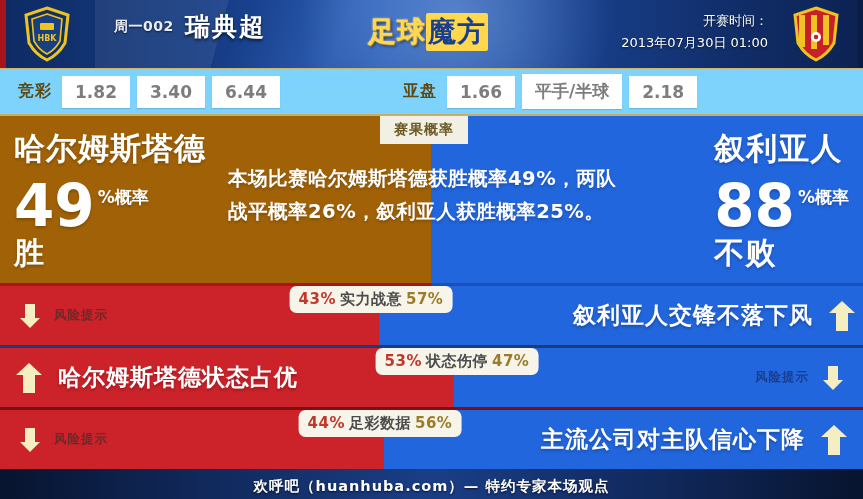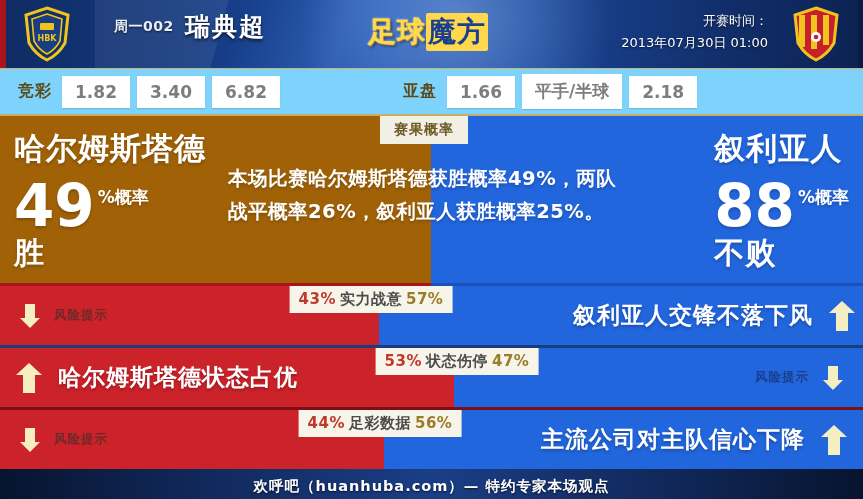--- a/index.html
+++ b/index.html
@@ -96,21 +96,21 @@
   .arrow.down i{top:0;height:20px;}
   .arrow.down:before{content:"";position:absolute;left:0;bottom:0;border-left:13px solid transparent;
     border-right:13px solid transparent;border-top:12px solid #f5eec2;}
   .arrow.sm{width:20px;height:24px;flex:0 0 20px;}
   .arrow.sm i{left:5px;width:10px;}
   .arrow.sm.down i{height:15px;}
   .arrow.sm.down:before{border-left:10px solid transparent;border-right:10px solid transparent;border-top:10px solid #f5eec2;}
 
   .ctag{position:absolute;left:50%;transform:translateX(-50%);top:0;z-index:6;
     background:#f7f4e9;padding:4px 9px;white-space:nowrap;
-    font-size:15px;font-weight:bold;letter-spacing:.5px;}
+    font-size:15px;font-weight:bold;letter-spacing:.5px;border-radius:7px;}
   .ctag .pl{color:#c0392b;} .ctag .pr{color:#9a7d2a;} .ctag .nm{color:#4c4c4c;margin:0 4px;}
 
   
   .footer{position:relative;width:863px;height:34px;
     background:linear-gradient(90deg,#07142f 0%,#112a5e 25%,#1a3e86 50%,#112a5e 75%,#07142f 100%);
     display:flex;align-items:center;justify-content:center;}
   .footer span{color:#fff;font-size:14.5px;font-weight:bold;letter-spacing:1px;
     text-shadow:0 1px 2px rgba(0,0,0,.7);}
 </style>
 </head>
@@ -152,21 +152,21 @@
       <div>开赛时间：</div>
       <div>2013年07月30日 01:00</div>
     </div>
   </div>
 
   <div class="odds">
     <div class="odds-grp">
       <div class="odds-label">竞彩</div>
       <div class="odds-cell">1.82</div>
       <div class="odds-cell">3.40</div>
-      <div class="odds-cell">6.82</div>
+      <div class="odds-cell">6.44</div>
     </div>
     <div class="sp1"></div>
     <div class="odds-grp">
       <div class="odds-label">亚盘</div>
       <div class="odds-cell">1.66</div>
       <div class="odds-cell wide">平手/半球</div>
       <div class="odds-cell">2.18</div>
     </div>
     <div class="sp2"></div>
   </div>

